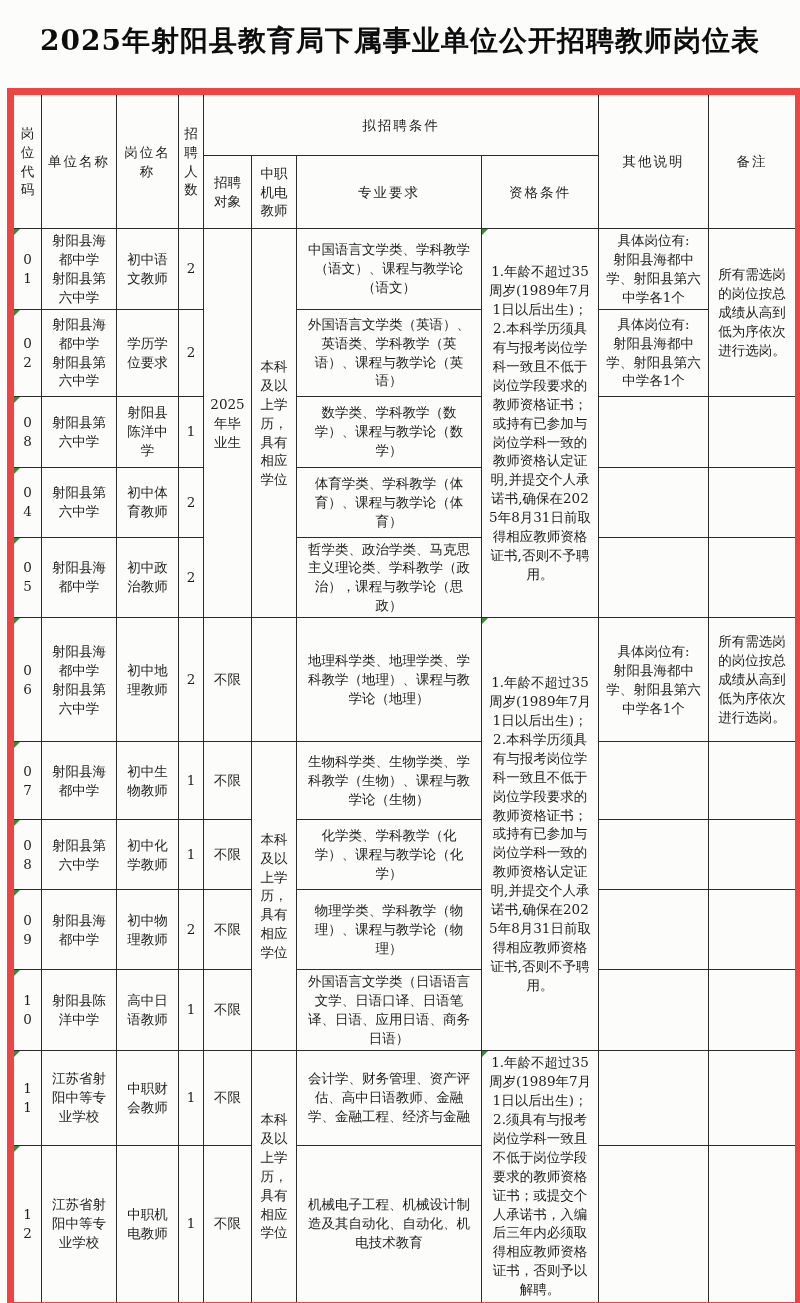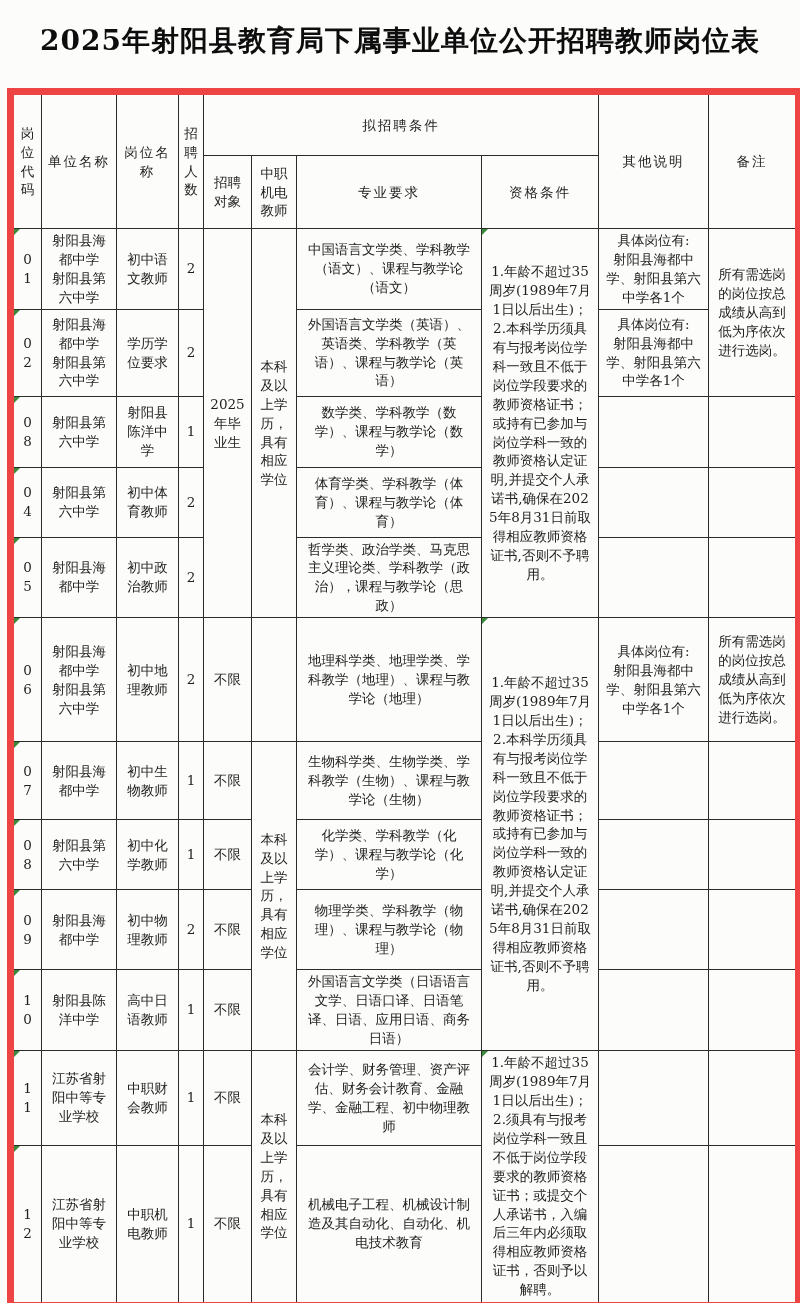--- a/index.html
+++ b/index.html
@@ -210,21 +210,21 @@
     <td></td>
   </tr>
 
   <tr class="r11">
     <td class="num gm">11</td>
     <td class="pre">江苏省射阳中等专业学校</td>
     <td>中职财会教师</td>
     <td class="num">1</td>
     <td>不限</td>
     <td rowspan="2">本科及以上学历，具有相应学位</td>
-    <td class="major">会计学、财务管理、资产评估、财务会计教育、金融学、金融工程、初中物理教师</td>
+    <td class="major">会计学、财务管理、资产评估、高中日语教师、金融学、金融工程、经济与金融</td>
     <td rowspan="2" class="tl pre gm">1.年龄不超过35周岁(1989年7月1日以后出生)；
 2.须具有与报考岗位学科一致且不低于岗位学段要求的教师资格证书；或提交个人承诺书，入编后三年内必须取得相应教师资格证书，否则予以解聘。</td>
     <td></td>
     <td></td>
   </tr>
   <tr class="r12">
     <td class="num gm">12</td>
     <td class="pre">江苏省射阳中等专业学校</td>
     <td>中职机电教师</td>
     <td class="num">1</td>

